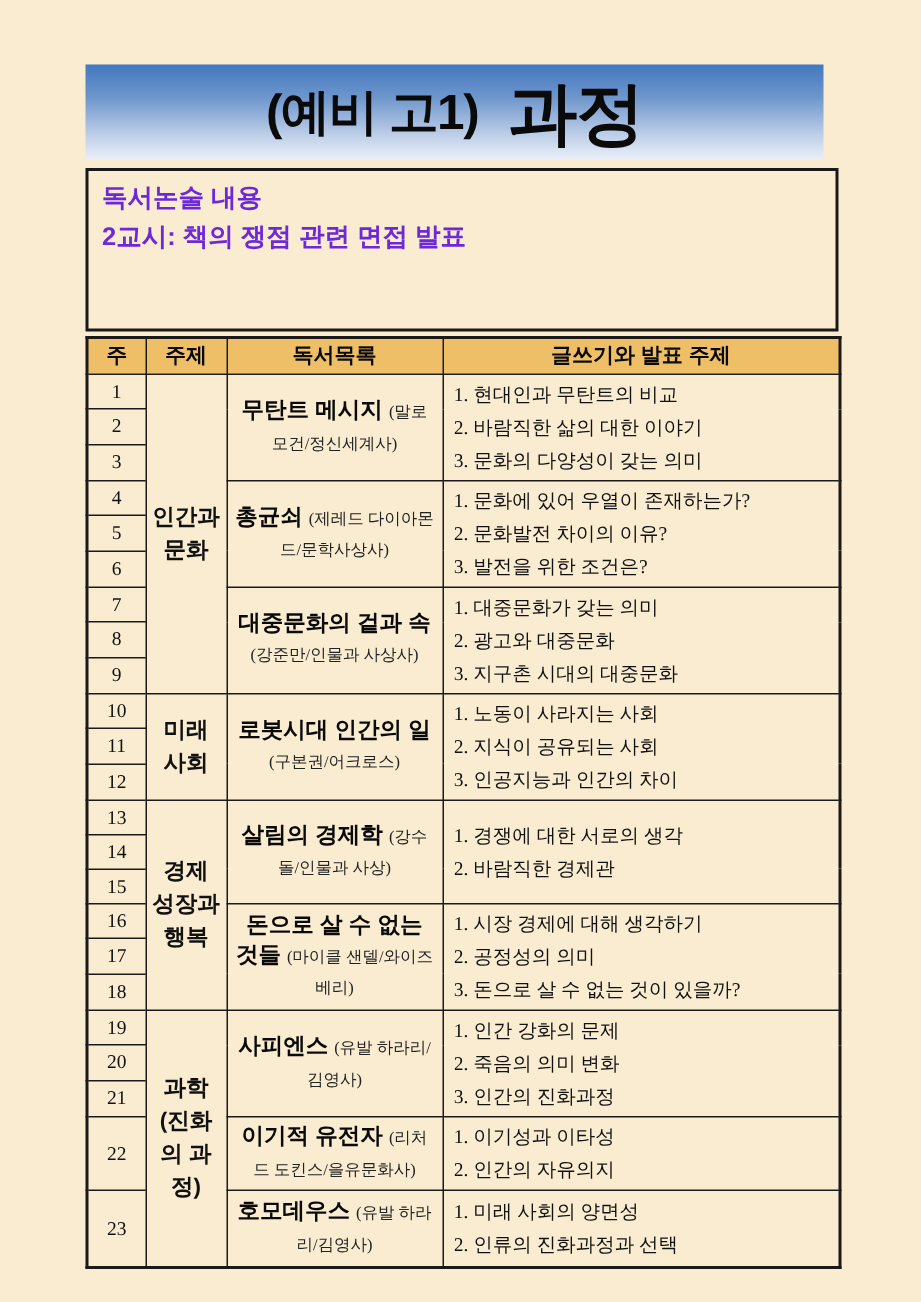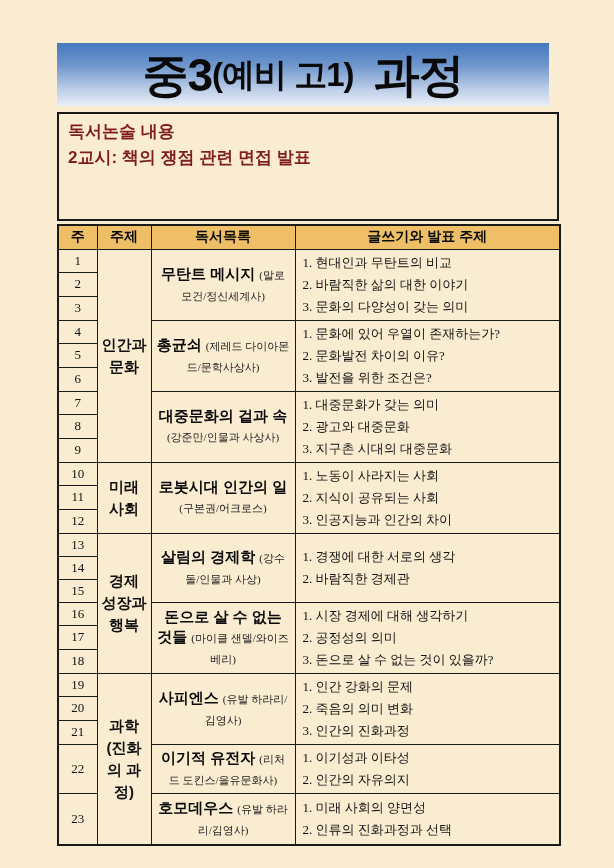--- a/index.html
+++ b/index.html
@@ -27,21 +27,21 @@
   }
   .banner .gap{margin-left:20px;}
   
   .notice{
     position:absolute;left:57px;top:112px;width:502px;height:109px;
     box-sizing:border-box;border:2px solid #1A1A1A;
     padding:5px 9px;
   }
   .notice div{
     font-family:"Liberation Sans", sans-serif;
-    font-weight:bold;font-size:17px;line-height:26px;color:#7f1d1d;
+    font-weight:bold;font-size:17px;line-height:26px;color:#6d28d9;
     white-space:nowrap;
   }
   
   table.curriculum{
     position:absolute;left:57px;top:224px;width:502px;
     border-collapse:collapse;table-layout:fixed;
   }
   .curriculum th,.curriculum td{
     border:1px solid #1A1A1A;
     box-sizing:border-box;
@@ -84,21 +84,20 @@
   td.topics div{
     font-size:13px;line-height:22px;
     font-family:"Liberation Serif", serif;
     white-space:nowrap;overflow:hidden;
   }
 </style>
 </head>
 <body>
 
 <div class="banner">
-  <span class="t-big">중3</span>
     <span class="t-mid">(예비 고1)</span>
     <span class="t-big gap">과정</span>
 </div>
 
 <div class="notice">
   <div>독서논술 내용</div>
   <div>2교시: 책의 쟁점 관련 면접 발표</div>
 </div>
 
 <table class="curriculum">

